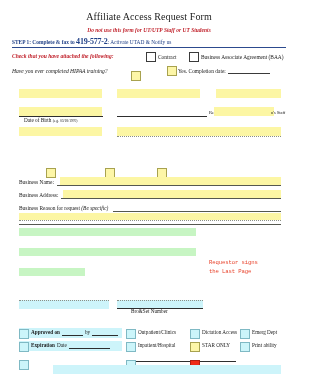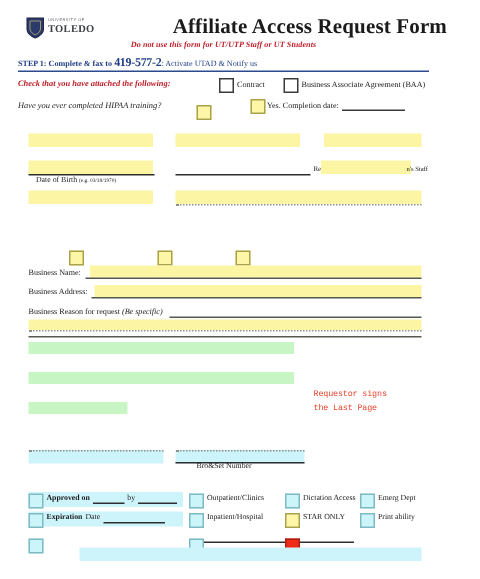--- a/index.html
+++ b/index.html
@@ -59,23 +59,23 @@
     color: #3d4148;
     font-family: "Liberation Serif", serif;
     white-space: nowrap;
     margin-top: .5px;
   }
 
   .form-title {
     position: absolute;
     left: 0; right: 0;
     top: 11px;
-    text-align: right;
-    font-size: 14px;
-    font-weight: bold;
+    text-align: center;
+    font-size: 10px;
+    font-weight: normal;
     letter-spacing: .1px;
     color: #1b1b1b;
   }
   .subtitle-red {
     position: absolute;
     left: 0; right: 0;
     top: 27px;
     text-align: center;
     font-size: 5.4px;
     font-style: italic;
@@ -257,32 +257,20 @@
     display: inline-block;
     border-bottom: .8px solid #2e2e2e;
     height: 6px;
   }
 </style>
 </head>
 <body>
 
 <div class="page">
 
-  <div class="logo">
-    <span class="shield">
-      <svg width="13" height="15" viewBox="0 0 13 15">
-        <path d="M1 1 H12 V8.5 C12 11.5 8.5 13.5 6.5 14.3 C4.5 13.5 1 11.5 1 8.5 Z" fill="#2b3a6b" stroke="#1b2648" stroke-width="0.7"></path>
-        <path d="M3 3 H10 V8.3 C10 10.3 8 11.6 6.5 12.2 C5 11.6 3 10.3 3 8.3 Z" fill="none" stroke="#c8b573" stroke-width="0.5"></path>
-      </svg>
-    </span>
-    <span class="logo-words">
-      <span class="logo-sub">UNIVERSITY OF</span>
-      <span class="logo-main">TOLEDO</span>
-    </span>
-  </div>
 
   <div class="form-title">Affiliate Access Request Form</div>
   <div class="subtitle-red">Do not use this form for UT/UTP Staff or UT Students</div>
 
   <div class="step-line">
     <span>STEP 1: Complete &amp; fax to </span><span class="step-phone">419-577-2</span><span class="step-tail">: Activate UTAD &amp; Notify us</span>
   </div>
   <div class="rule-blue"></div>
 
   <div class="attach-line">Check that you have attached the following:</div>

